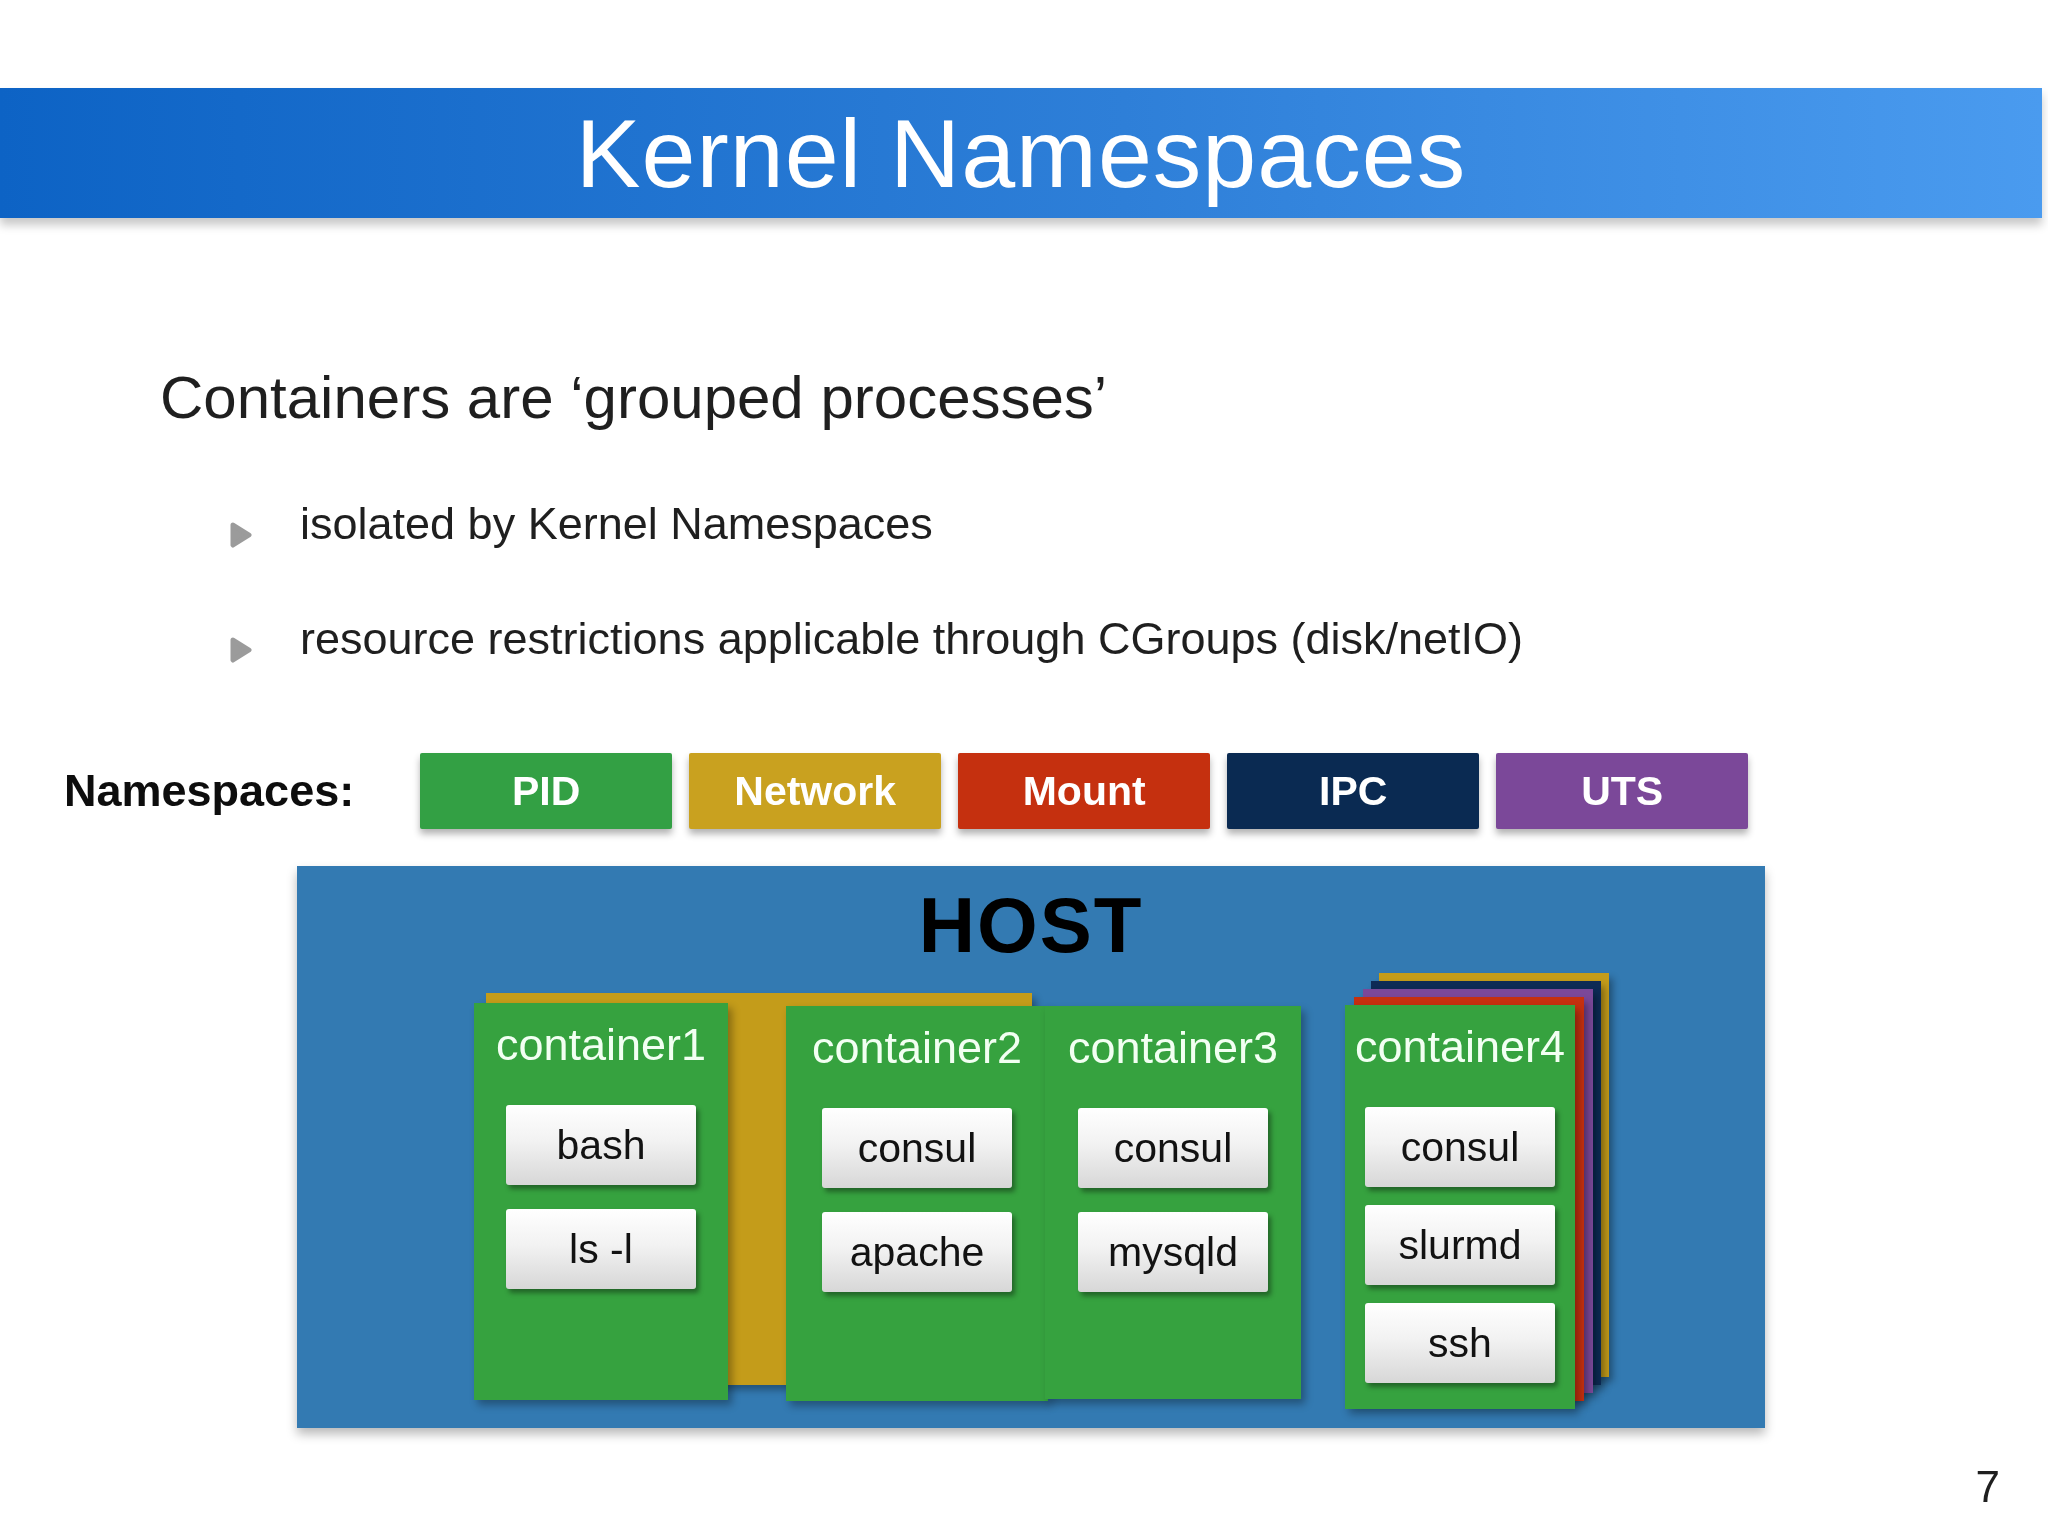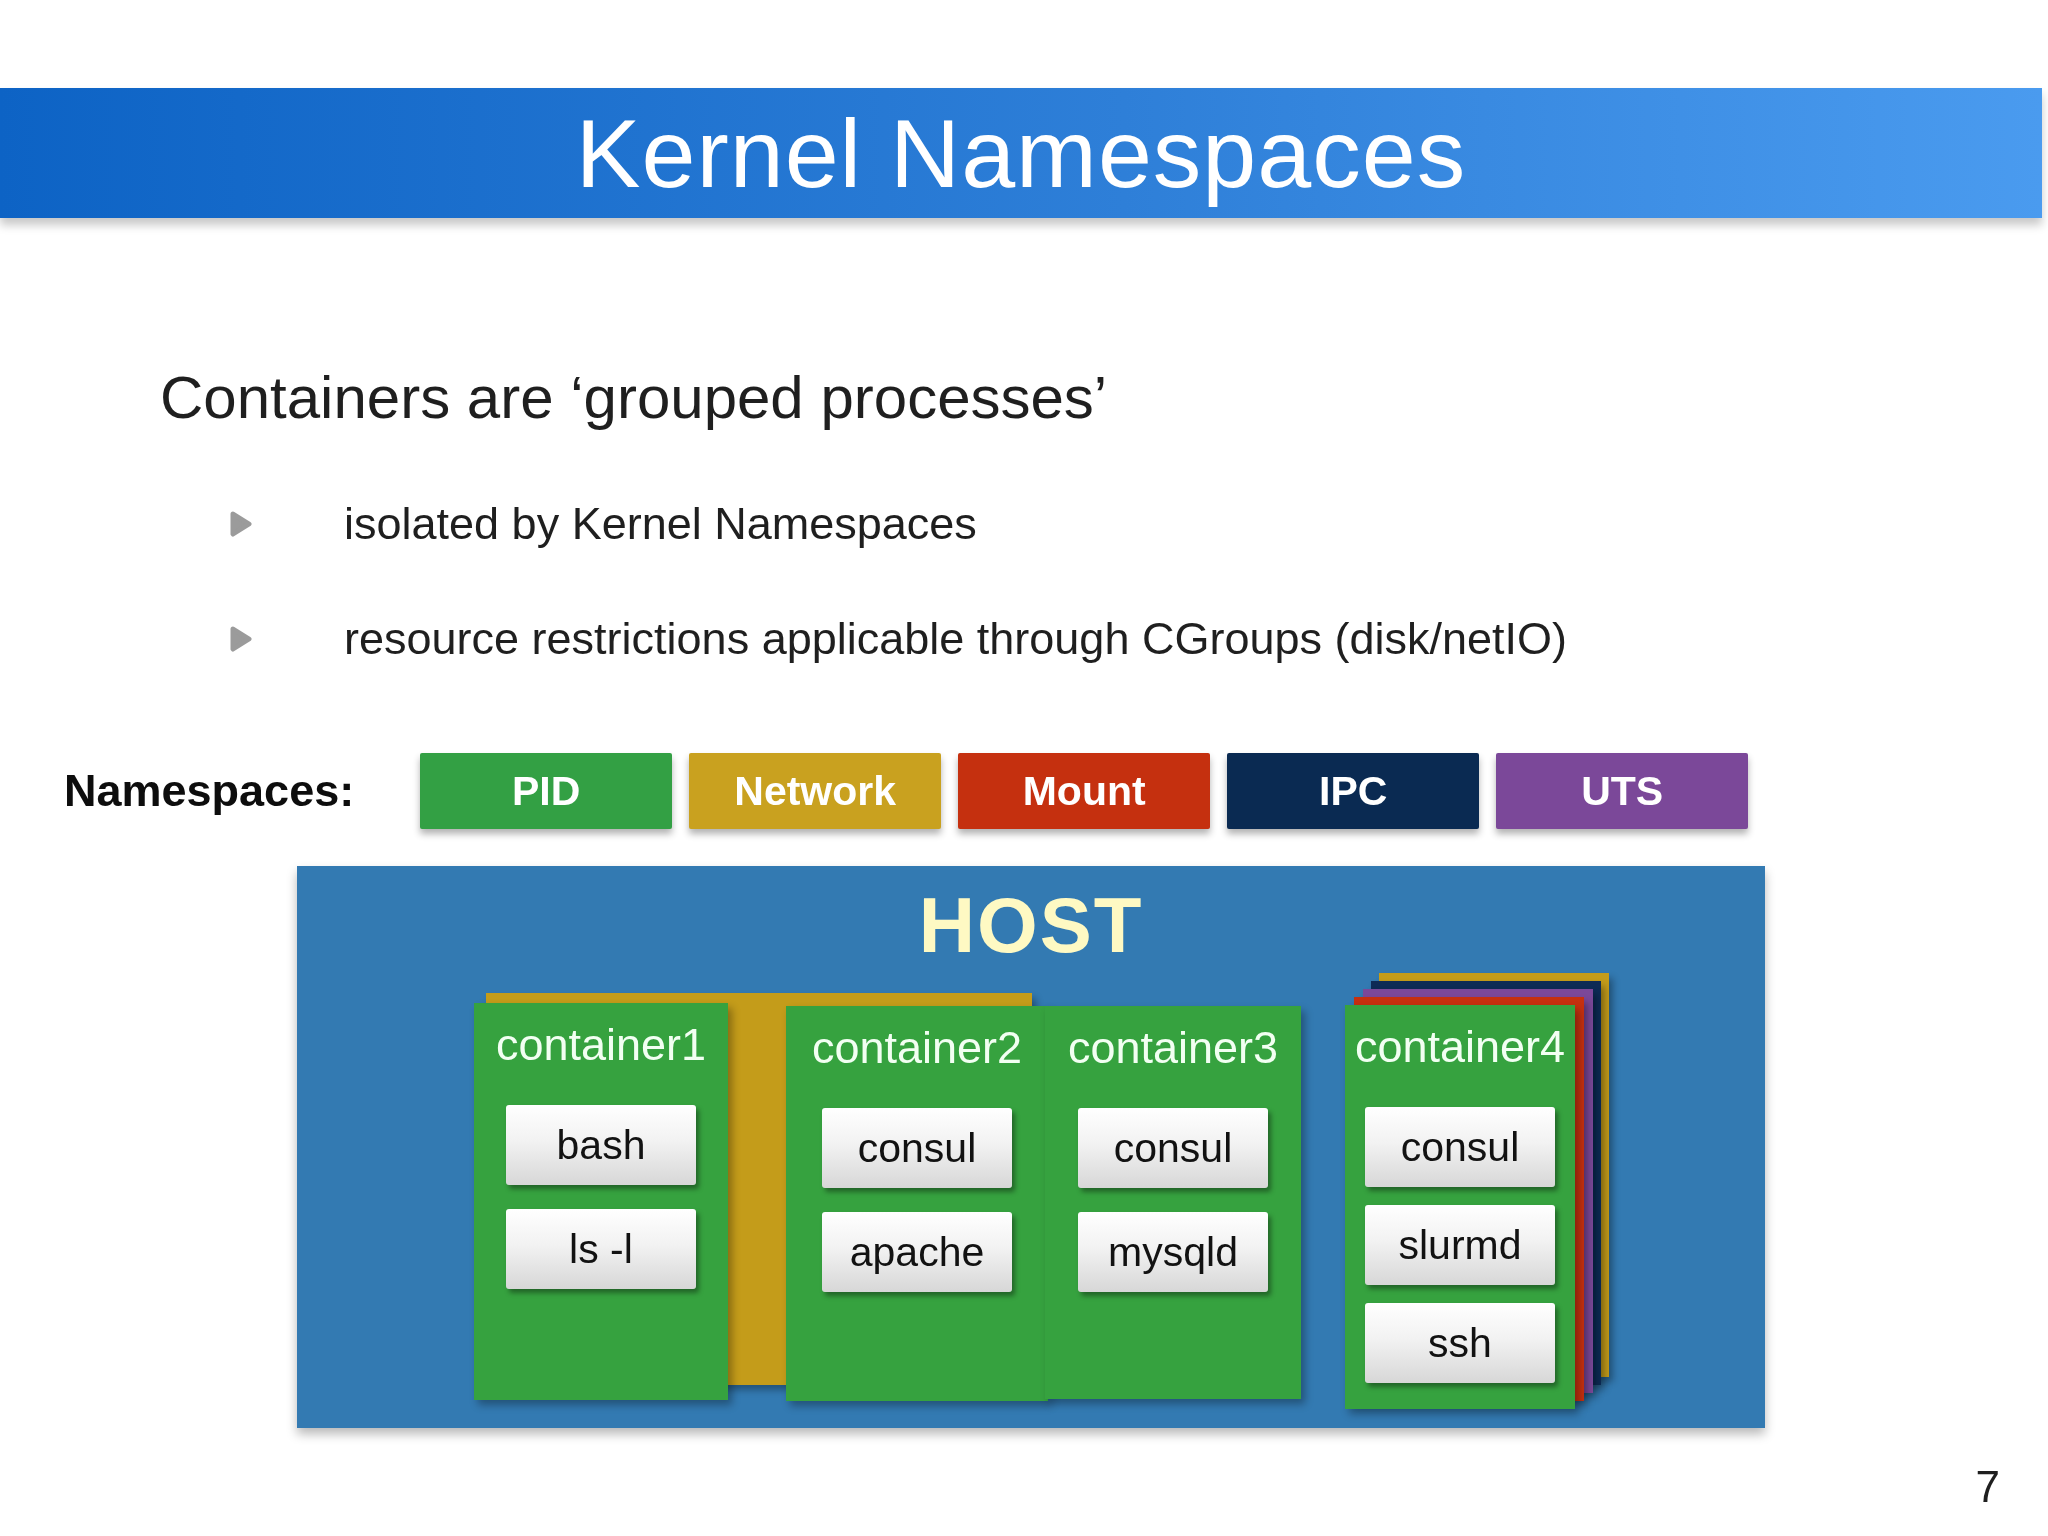--- a/index.html
+++ b/index.html
@@ -20,21 +20,21 @@
     display:block;width:100%;height:128px;line-height:132px;
     text-align:center;color:#ffffff;font-size:97px;font-weight:300;
     letter-spacing:1px;
   }
   
   .heading{
     position:absolute;left:160px;top:363px;
     font-size:60px;color:#1f1f1f;font-weight:400;
   }
   .bullet-row{
-    position:absolute;left:228px;display:flex;align-items:center;gap:44px;
+    position:absolute;left:228px;display:flex;align-items:flex-end;
   }
   .bullet-row.b1{top:498px;}
   .bullet-row.b2{top:613px;}
   .bullet-icon{width:26px;height:30px;margin-right:46px;flex:0 0 auto;display:block;}
   .bullet-text{font-size:45px;color:#1f1f1f;font-weight:400;white-space:nowrap;}
   
   .ns-row{position:absolute;left:64px;top:751px;height:80px;display:flex;align-items:center;}
   .ns-label{font-size:45px;font-weight:bold;color:#0d0d0d;margin-right:66px;}
   .badges{display:flex;gap:17px;border-radius:13px;}
   .badge{
@@ -48,21 +48,21 @@
   .badge-ipc{background:#0a2a52;}
   .badge-uts{background:#7b4899;}
   
   .host{
     position:absolute;left:297px;top:866px;width:1468px;height:562px;
     background:#337ab2;
     box-shadow:0 6px 10px rgba(0,0,0,0.28);
   }
   .host-title{
     position:absolute;left:0;top:14px;width:100%;text-align:center;
-    color:#fef9c3;font-size:78px;font-weight:bold;letter-spacing:2px;
+    color:#000000;font-size:78px;font-weight:bold;letter-spacing:2px;
   }
   .card{position:absolute;box-shadow:4px 5px 7px rgba(0,0,0,0.32);}
   .card-gold{background:#c49c1a;}
   .card-navy{background:#0d2b55;}
   .card-purple{background:#7b4899;}
   .card-red{background:#c5300f;}
   .container-card{
     position:absolute;background:#36a23f;
     box-shadow:4px 5px 8px rgba(0,0,0,0.32);
     display:flex;flex-direction:column;align-items:center;

